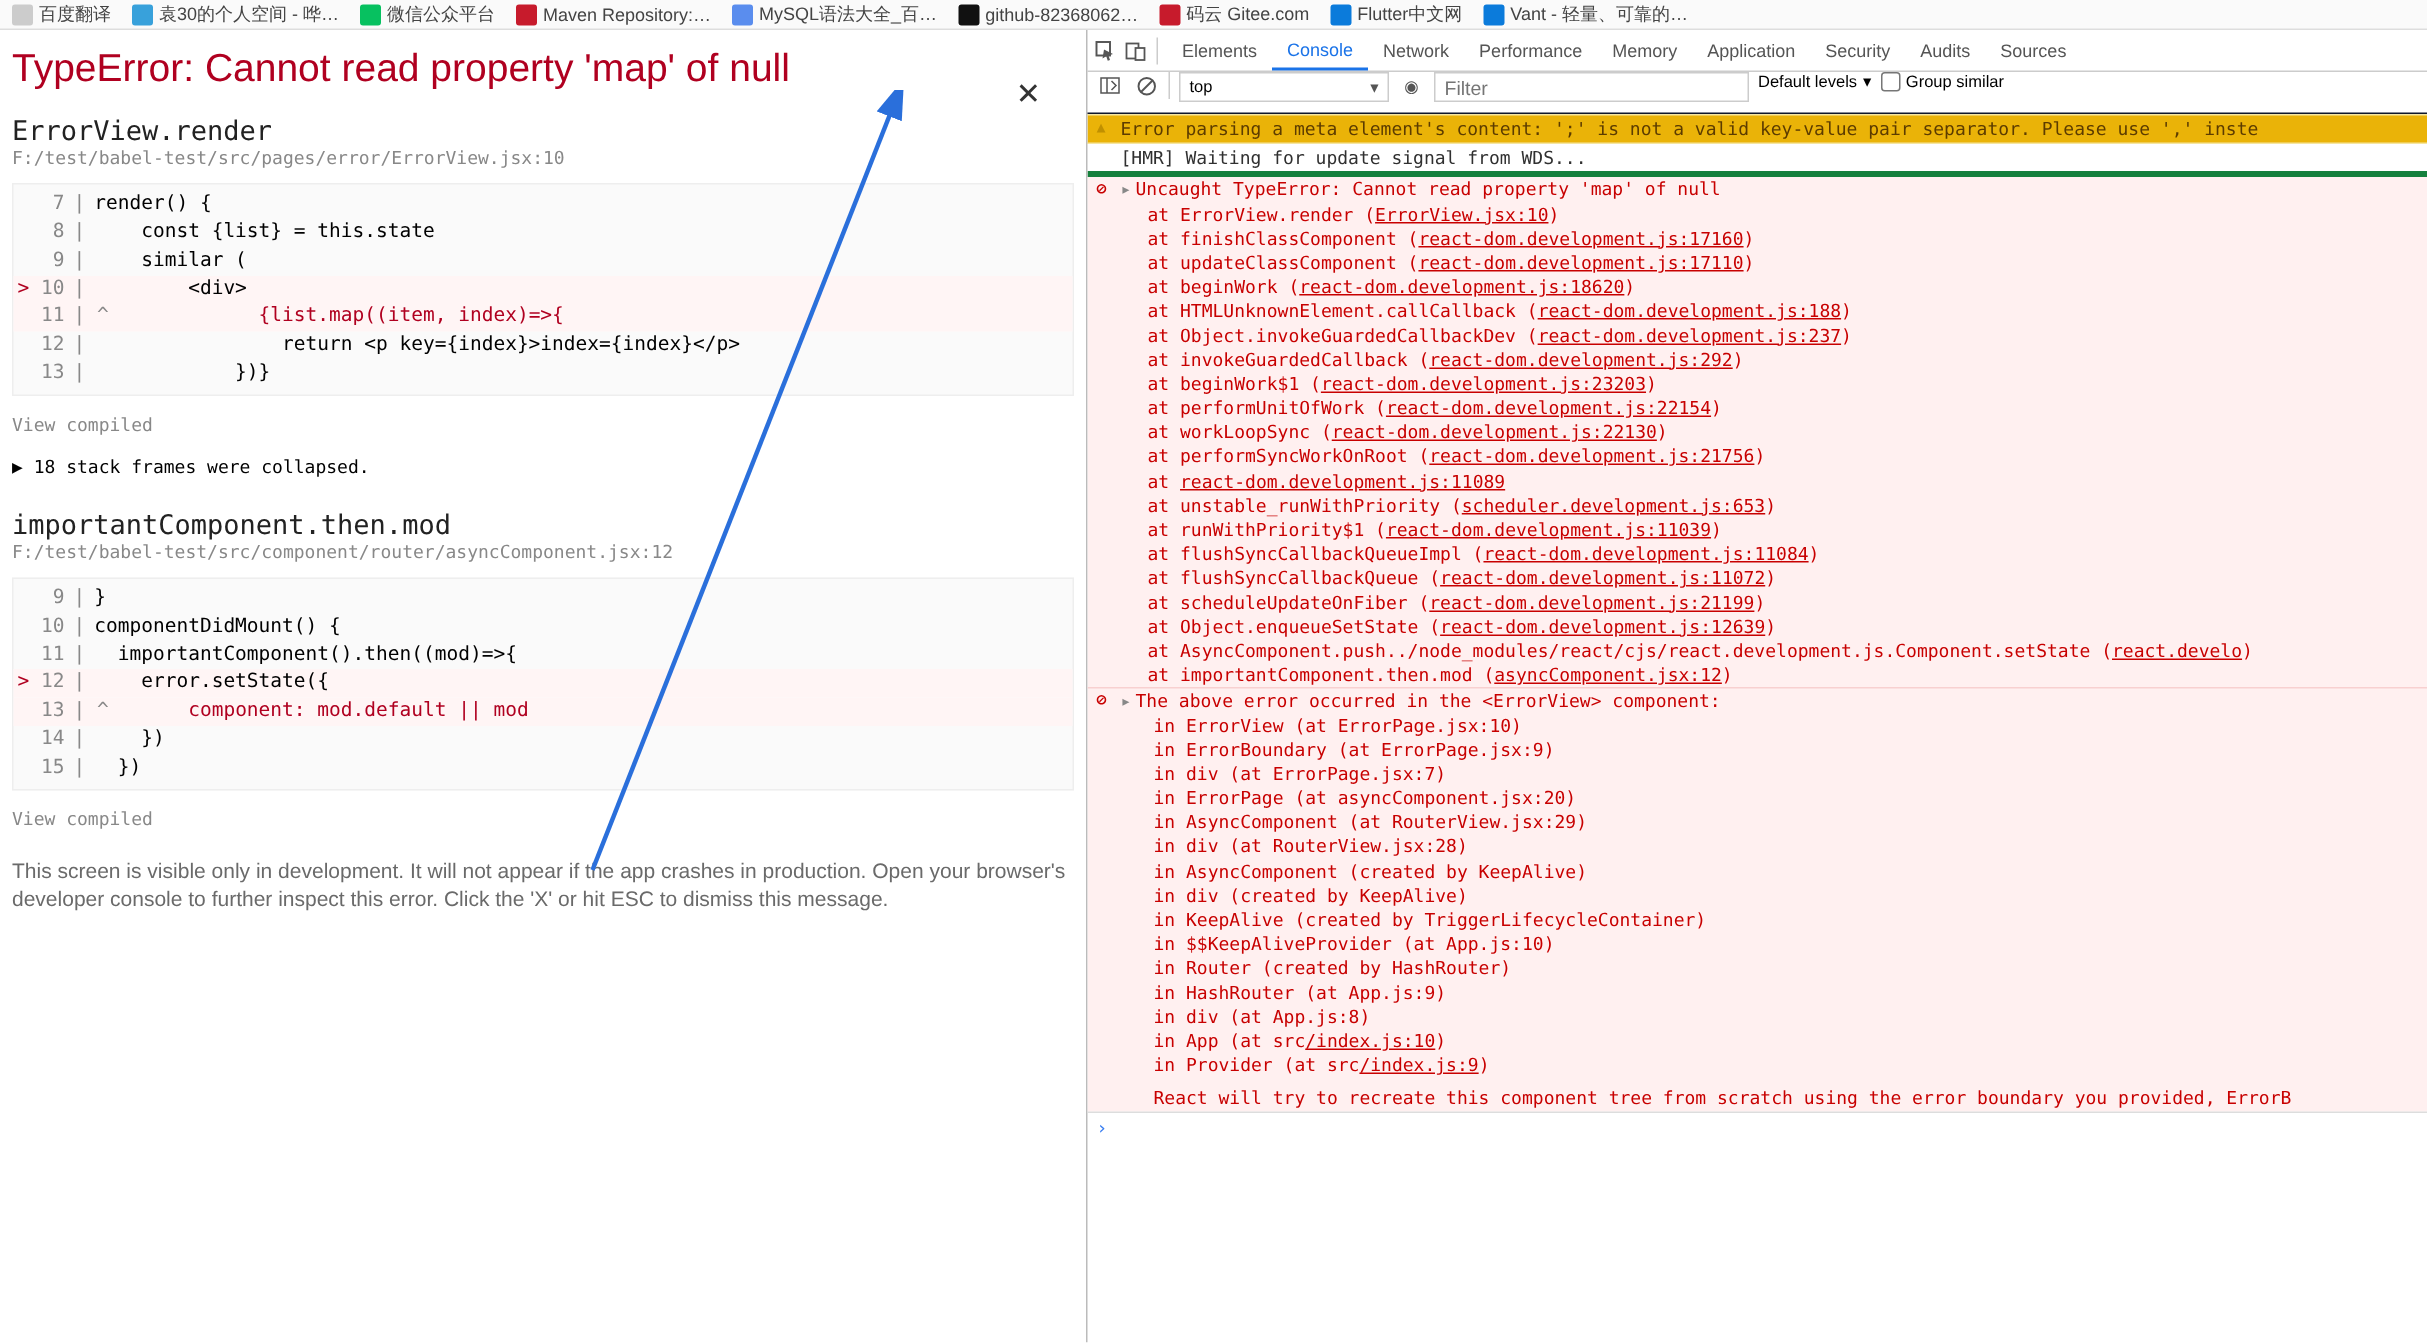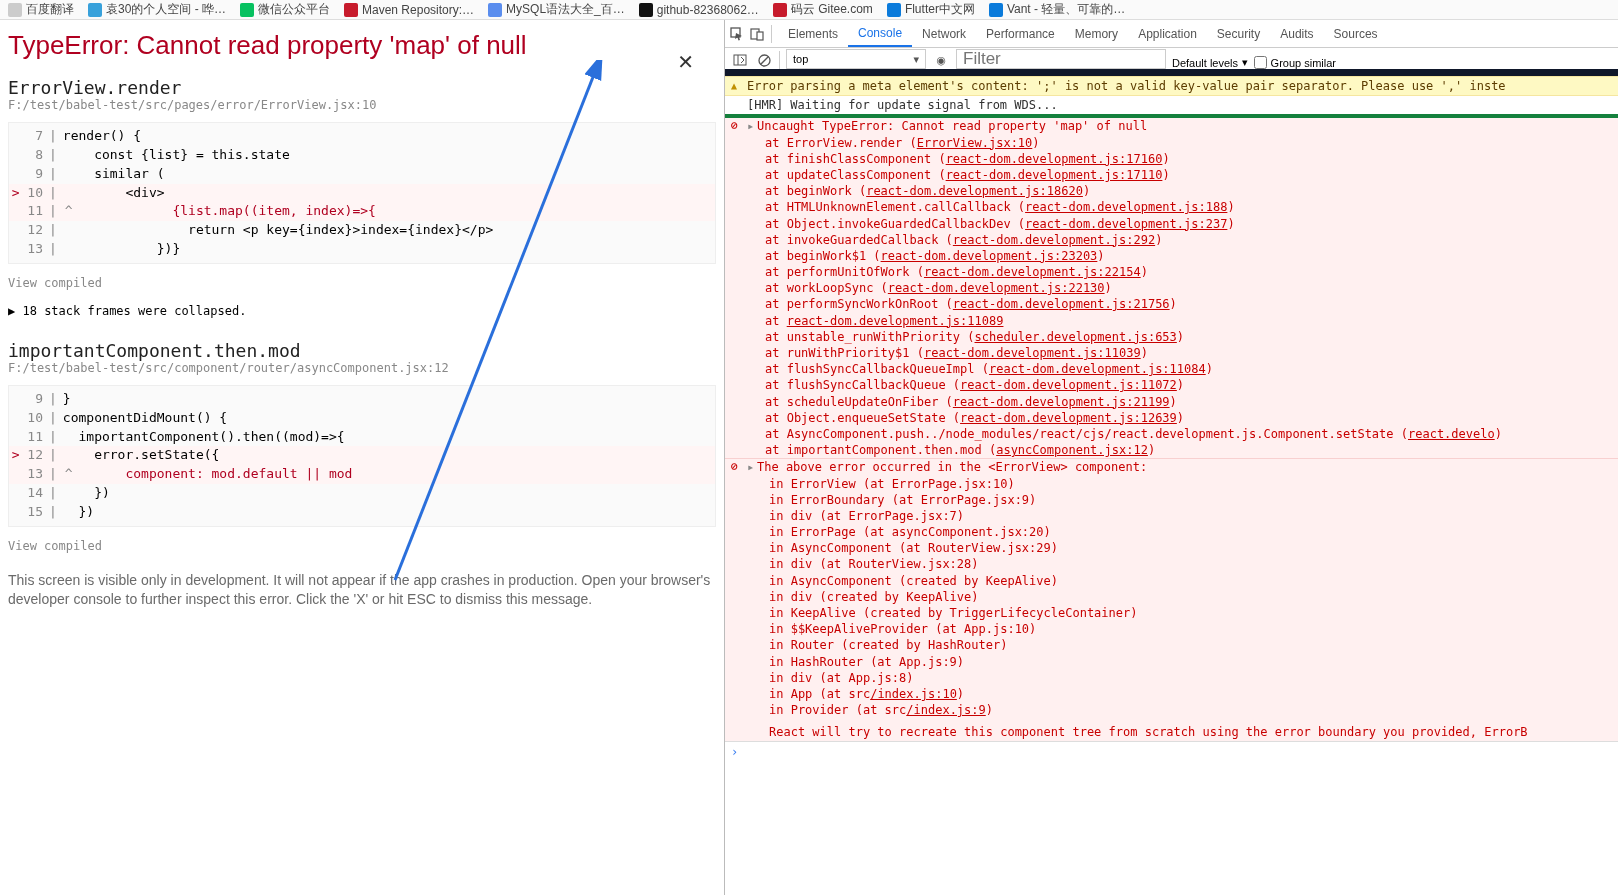--- a/index.html
+++ b/index.html
@@ -26,30 +26,30 @@
 .frames-collapsed { font-family: "Consolas","Menlo",monospace; margin: 14px 0 22px; cursor: pointer; }
 .frames-collapsed::before { content: "▶ "; }
 .dev-footer { color: #6a6a6a; font-size: 14px; line-height: 1.4; margin-top: 18px; }
 
 
 .devtools { flex: 1; border-left: 1px solid #bbb; display: flex; flex-direction: column; min-width: 0; }
 .dt-tabs { display: flex; align-items: center; height: 28px; border-bottom: 1px solid #ccc; gap: 4px; padding: 0 4px; font-size: 12px; color: #555; }
 .dt-tabicon { width: 16px; height: 16px; display: flex; align-items: center; justify-content: center; cursor: pointer; color: #555; }
 .dt-tab { padding: 0 10px; height: 100%; display: flex; align-items: center; cursor: pointer; }
 .dt-tab.active { color: #1a73e8; border-bottom: 2px solid #1a73e8; font-weight: 500; }
-.dt-toolbar { display: flex; align-items: flex-end; height: 28px; border-bottom: 7px solid #0f172a; gap: 6px; padding: 0 6px; font-size: 11px; }
+.dt-toolbar { display: flex; align-items: flex-start; height: 28px; border-bottom: 1px solid #0f172a; gap: 6px; padding: 0 6px; font-size: 11px; }
 .dt-btn { width: 18px; height: 18px; display: flex; align-items: center; justify-content: center; cursor: pointer; color: #555; border-radius: 2px; }
 .dt-context { border: 1px solid #ccc; padding: 1px 24px 1px 6px; position: relative; display: flex; align-items: center; height: 20px; cursor: pointer; min-width: 140px; }
 .dt-context::after { content: "▾"; position: absolute; right: 6px; color: #555; }
-.dt-filter { border: 1px solid #ccc; height: 20px; padding: 0 6px; font-size: 17px; color: #888; flex: 1; min-width: 0; max-width: 210px; }
+.dt-filter { border: 1px solid #ccc; height: 20px; padding: 0 6px; font-size: 13px; color: #888; flex: 1; min-width: 0; max-width: 210px; }
 .dt-levels { display: flex; align-items: center; gap: 4px; cursor: pointer; }
 .dt-chk { display: flex; align-items: center; gap: 4px; }
 .console-body { flex: 1; overflow-y: auto; font-family: "Consolas","Menlo",monospace; font-size: 12px; line-height: 1.35; }
 .log-row { padding: 1px 4px 1px 22px; position: relative; white-space: pre; }
-.log-warn { background: #fef9c3; border-top: 1px solid #f5e6a0; border-bottom: 1px solid #f5e6a0; color: #5c3c00; }
+.log-warn { background: #eab308; border-top: 1px solid #f5e6a0; border-bottom: 1px solid #f5e6a0; color: #5c3c00; }
 .log-warn::before { content: "▲"; position: absolute; left: 6px; color: #c09000; font-size: 10px; top: 2px; }
 .log-info { color: #303030; }
 .log-err { background: #fff0f0; border-top: 1px solid #f8d0d0; }
 .log-err.first-err { border-top: 4px solid #15803d; }
 .log-err-line { color: #c80000; padding: 0 4px 0 22px; }
 .log-err-head { position: relative; }
 .log-err-head::before { content: "⊘"; position: absolute; left: 6px; top: 1px; color: #c80000; font-size: 11px; font-weight: bold; }
 .log-err-head .tri { color: #888; display:inline-block; width:10px; }
 .stack-link { text-decoration: underline; cursor: pointer; }
 .stack-at { padding-left: 40px; color: #c80000; }

